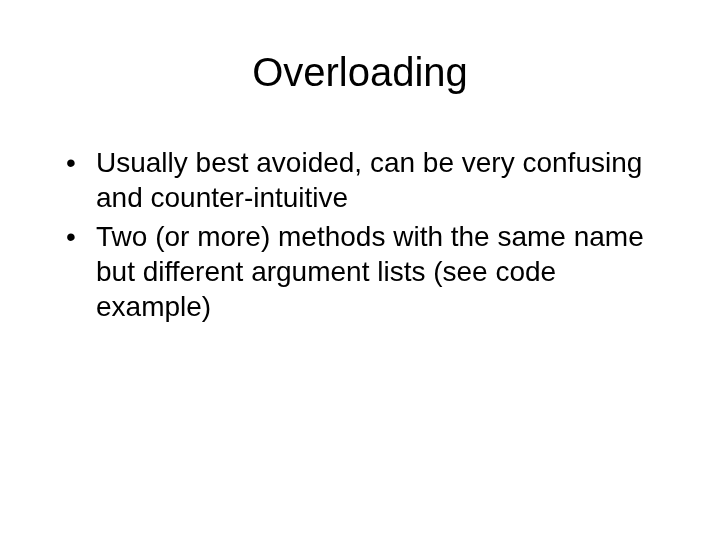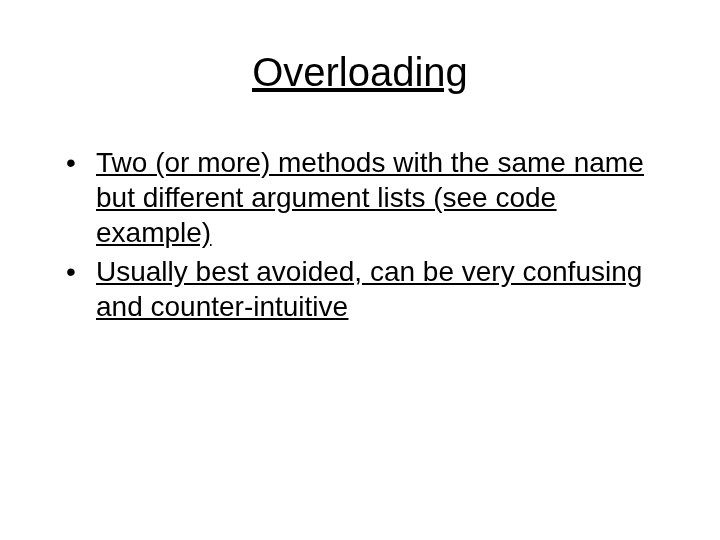--- a/index.html
+++ b/index.html
@@ -1,19 +1,18 @@
 <!DOCTYPE html>
 <html><head>
   <meta charset="utf-8">
   <style>
     * {
       margin: 0;
       padding: 0;
       box-sizing: border-box;
-      text-decoration: underline;
     }
     body {
       width: 720px;
       height: 540px;
       background: #ffffff;
       font-family: Arial, Helvetica, sans-serif;
       color: #000000;
       padding: 50px 60px 0 60px;
     }
     .title {
@@ -40,15 +39,15 @@
       top: 0;
       font-size: 28px;
     }
   </style>
 </head>
 <body>
 
 <h1 class="title">Overloading</h1>
 
 <ul class="bullet-list">
+  <li class="bullet-item">Usually best avoided, can be very confusing and counter-intuitive</li>
   <li class="bullet-item">Two (or more) methods with the same name but different argument lists (see code example)</li>
-  <li class="bullet-item">Usually best avoided, can be very confusing and counter-intuitive</li>
 </ul>
 
 </body></html>

